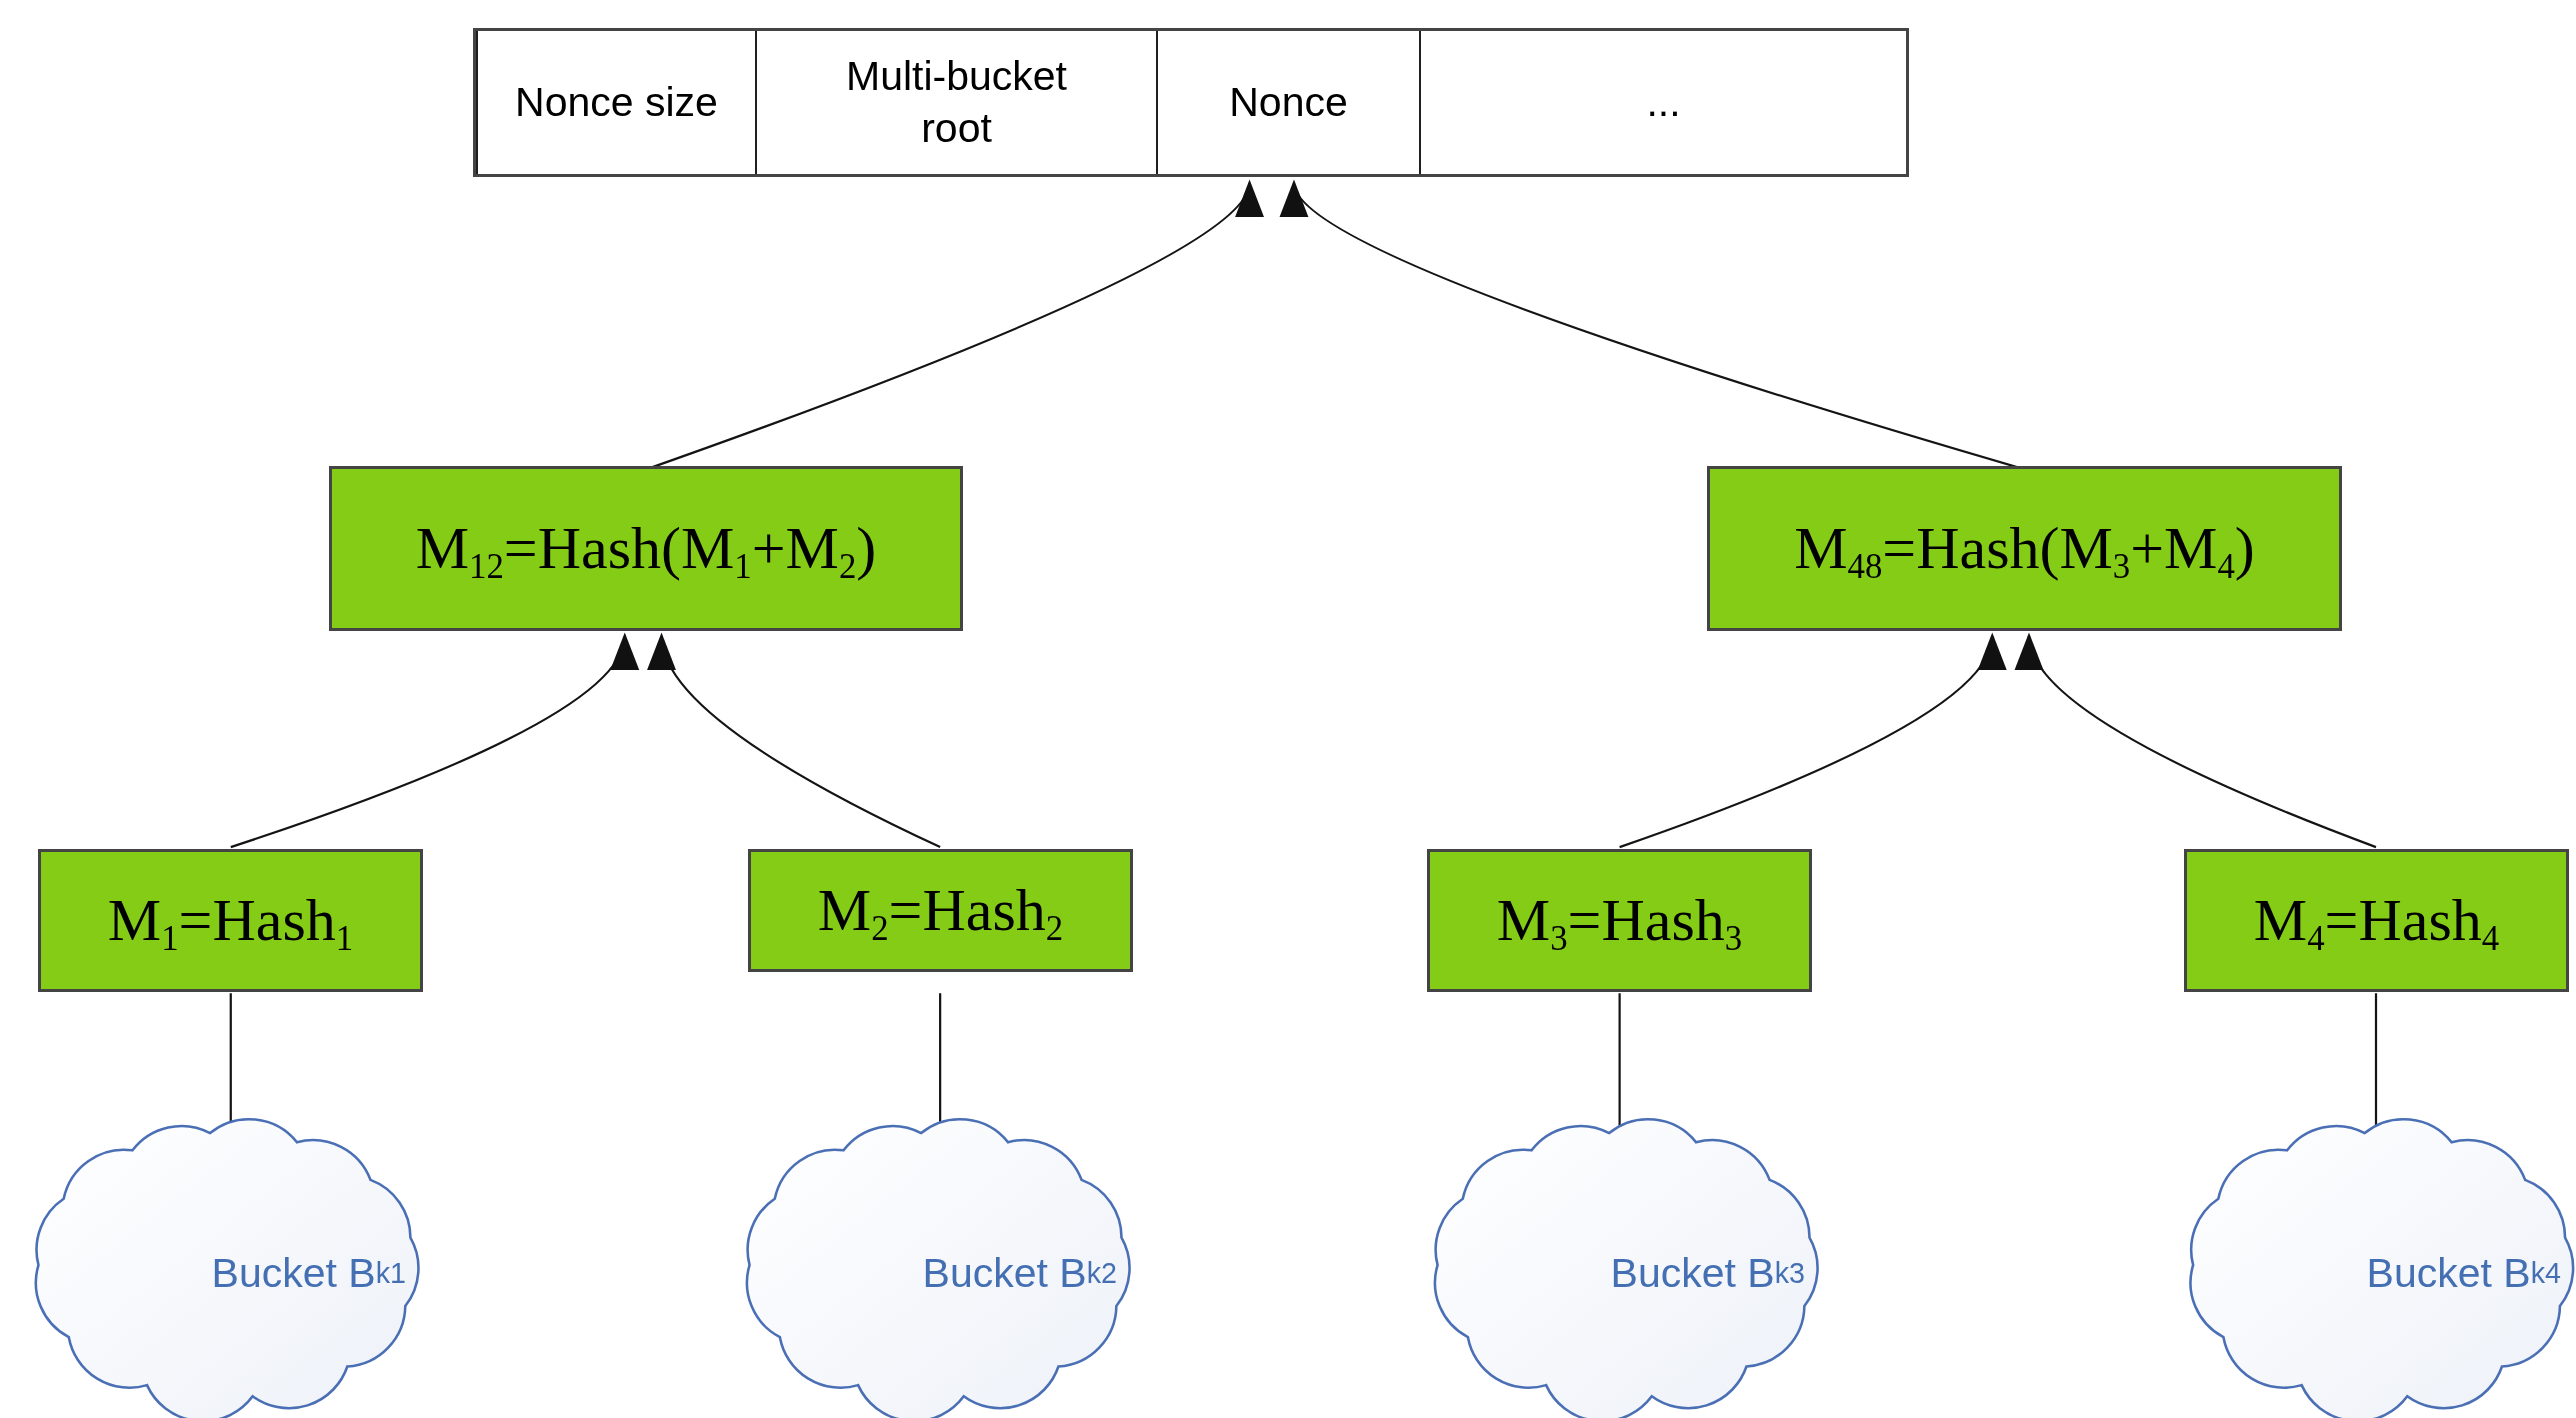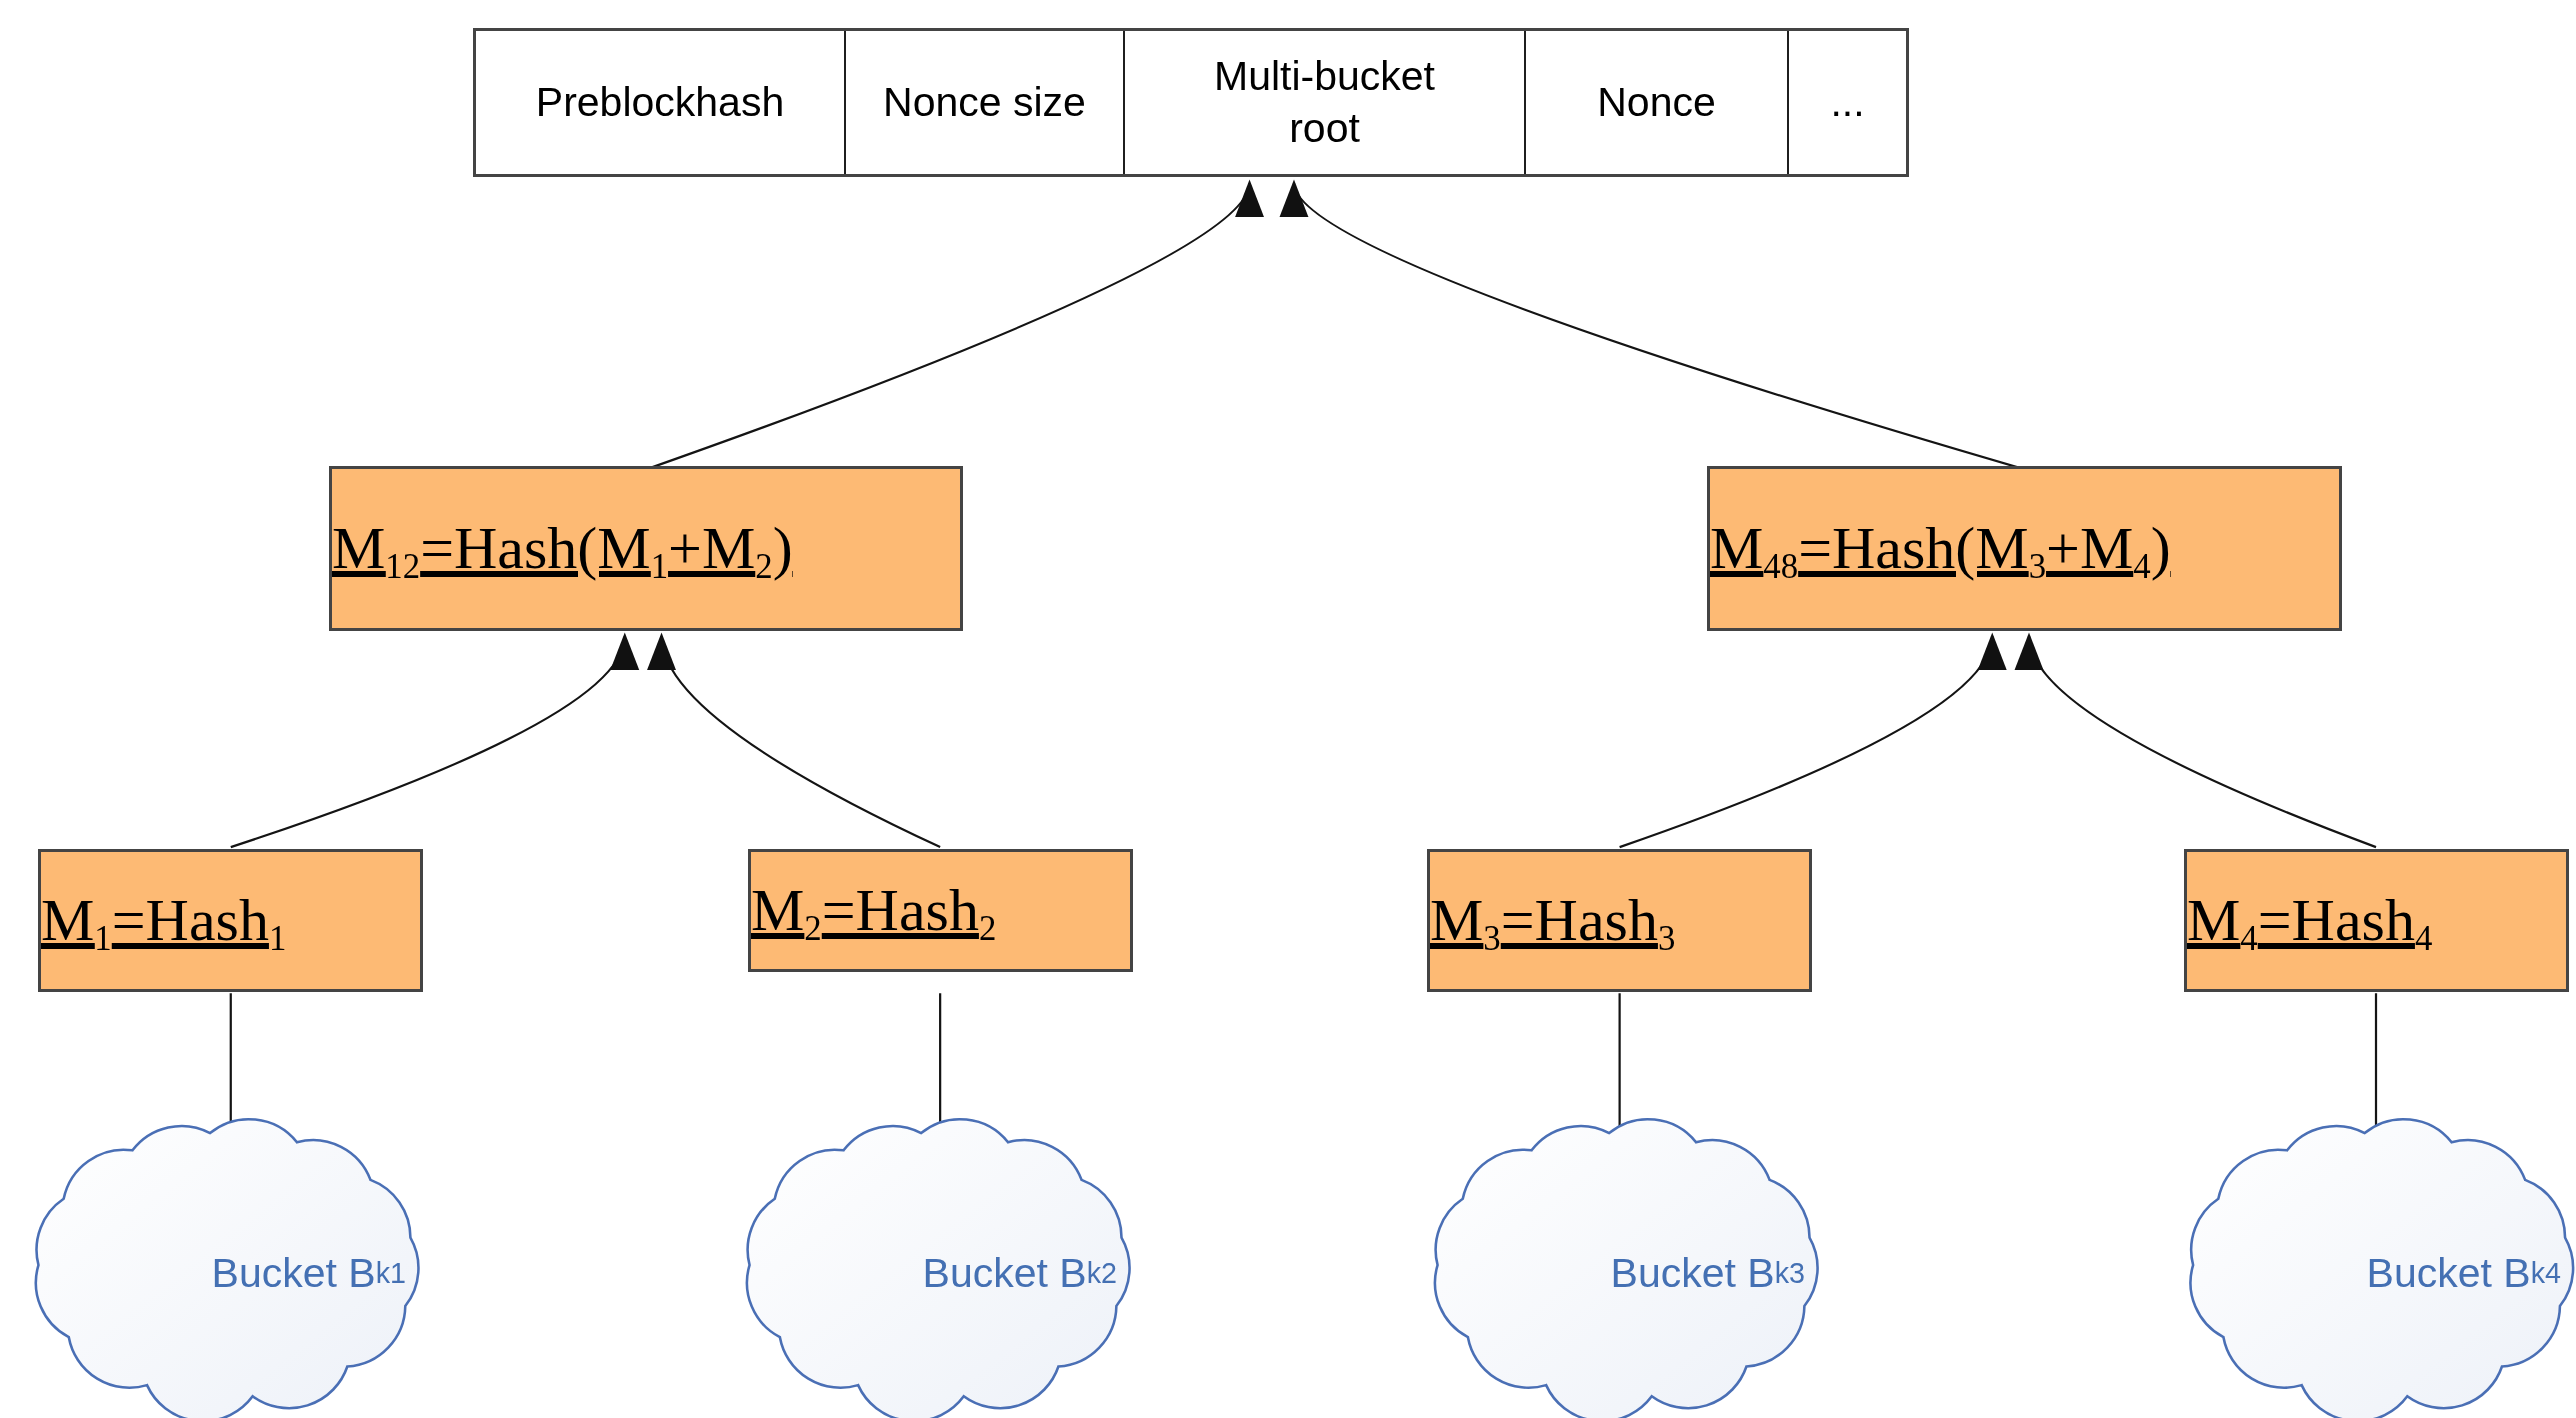--- a/index.html
+++ b/index.html
@@ -25,24 +25,24 @@
   }
   .hcell{
     display:flex;align-items:center;justify-content:center;text-align:center;
     font-size:41px;color:#000;box-sizing:border-box;height:100%;
   }
   .hcell.div{border-left:2.6px solid #1f1f1f;}
   .hcell .wrap{display:inline-block;max-width:273px;line-height:1.25;}
   .hcell.grow{flex:1;}
   
   .node{
-    position:absolute;border:3.4px solid var(--border);background:#fdba74;
-    display:flex;align-items:center;justify-content:flex-start;
+    position:absolute;border:3.4px solid var(--border);background:#84cc16;
+    display:flex;align-items:center;justify-content:center;
     box-sizing:border-box;z-index:2;
-    font-family:"Liberation Serif",serif;font-size:60px;color:#000;text-decoration:underline;
+    font-family:"Liberation Serif",serif;font-size:60px;color:#000;
   }
   .node sub{font-size:0.58em;line-height:0;vertical-align:-0.28em;}
   
   .cloud-label{
     position:absolute;height:68px;display:flex;align-items:center;justify-content:flex-end;
     color:var(--blue);font-size:41px;z-index:2;white-space:pre;
   }
   .cloud-label sub{font-size:0.70em;line-height:0;vertical-align:-0.30em;}
 </style>
 </head>
@@ -90,23 +90,20 @@
     <line class="connector" x1="1895" y1="1162" x2="1895" y2="1352"></line>
     <line class="connector" x1="2780" y1="1162" x2="2780" y2="1352"></line>
 
     <use href="#cloud" x="30" y="1300" width="470" height="350"></use>
     <use href="#cloud" x="862" y="1300" width="470" height="350"></use>
     <use href="#cloud" x="1667" y="1300" width="470" height="350"></use>
     <use href="#cloud" x="2551" y="1300" width="470" height="350"></use>
   </svg>
 
   <div class="hdr">
-    <div class="hcell" style="width:368px">
-      <span>Preblockhash</span>
-    </div>
     <div class="hcell div" style="width:279px">
       <span>Nonce size</span>
     </div>
     <div class="hcell div" style="width:401px">
       <span class="wrap">Multi-bucket root</span>
     </div>
     <div class="hcell div" style="width:263px">
       <span>Nonce</span>
     </div>
     <div class="hcell div grow">

